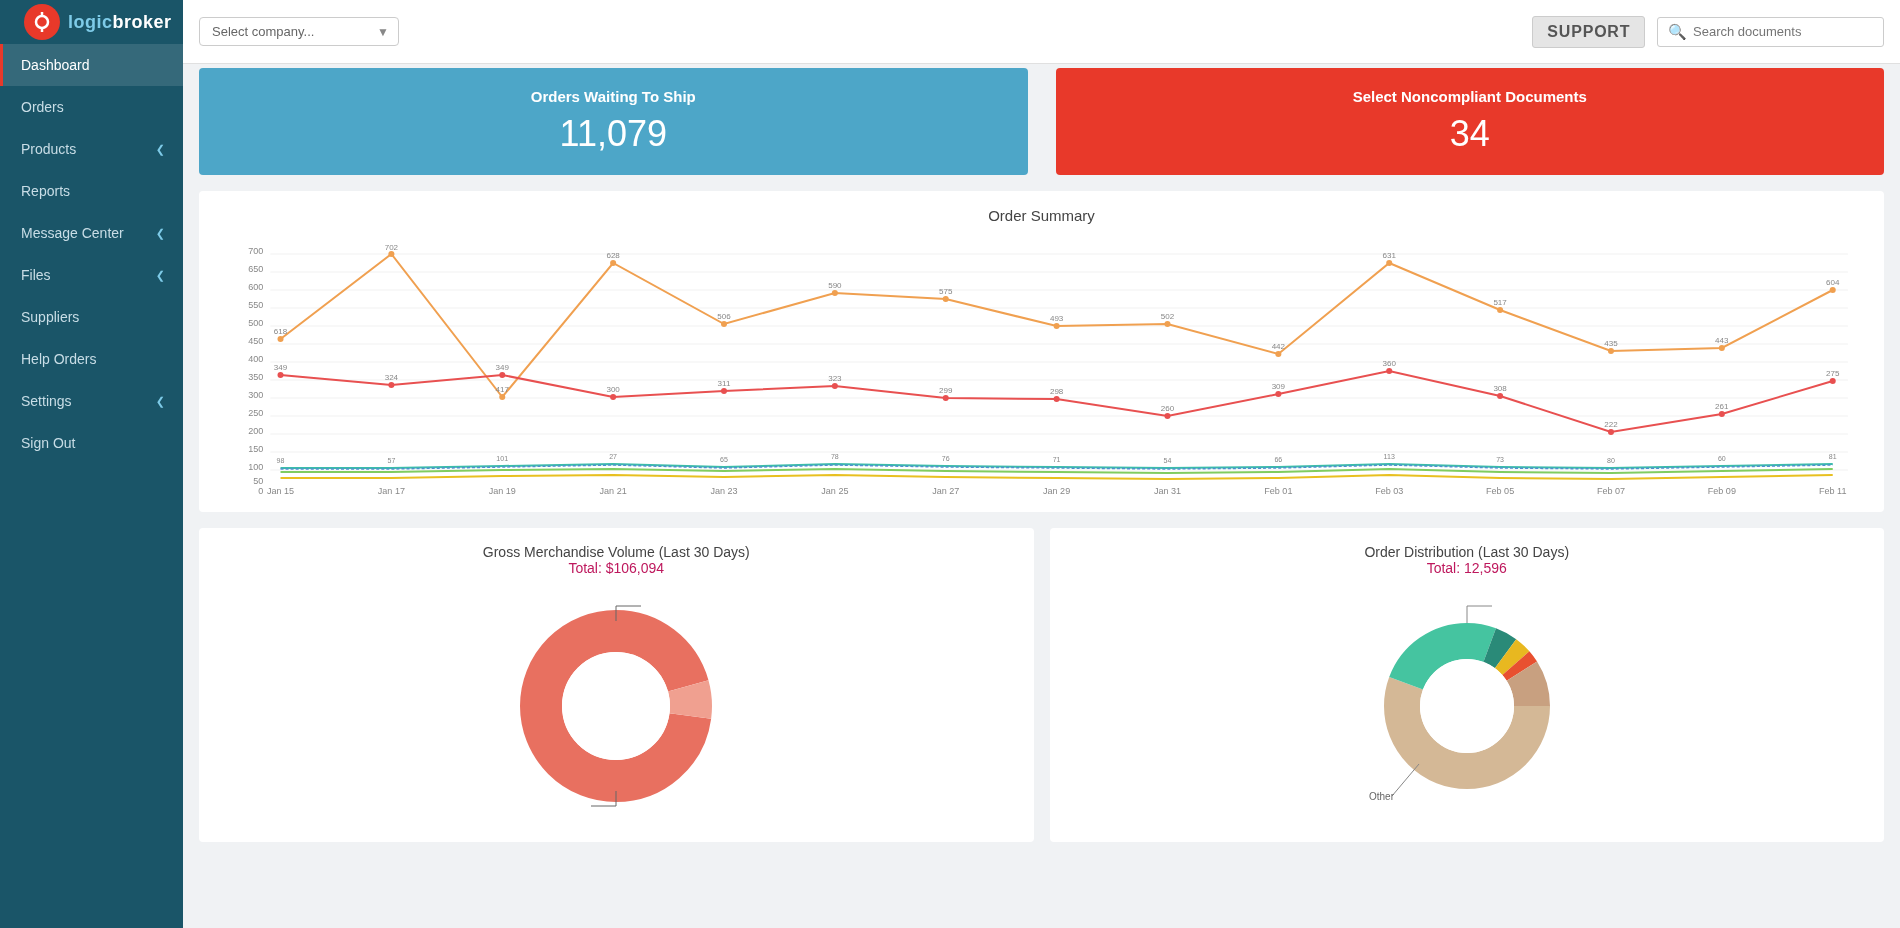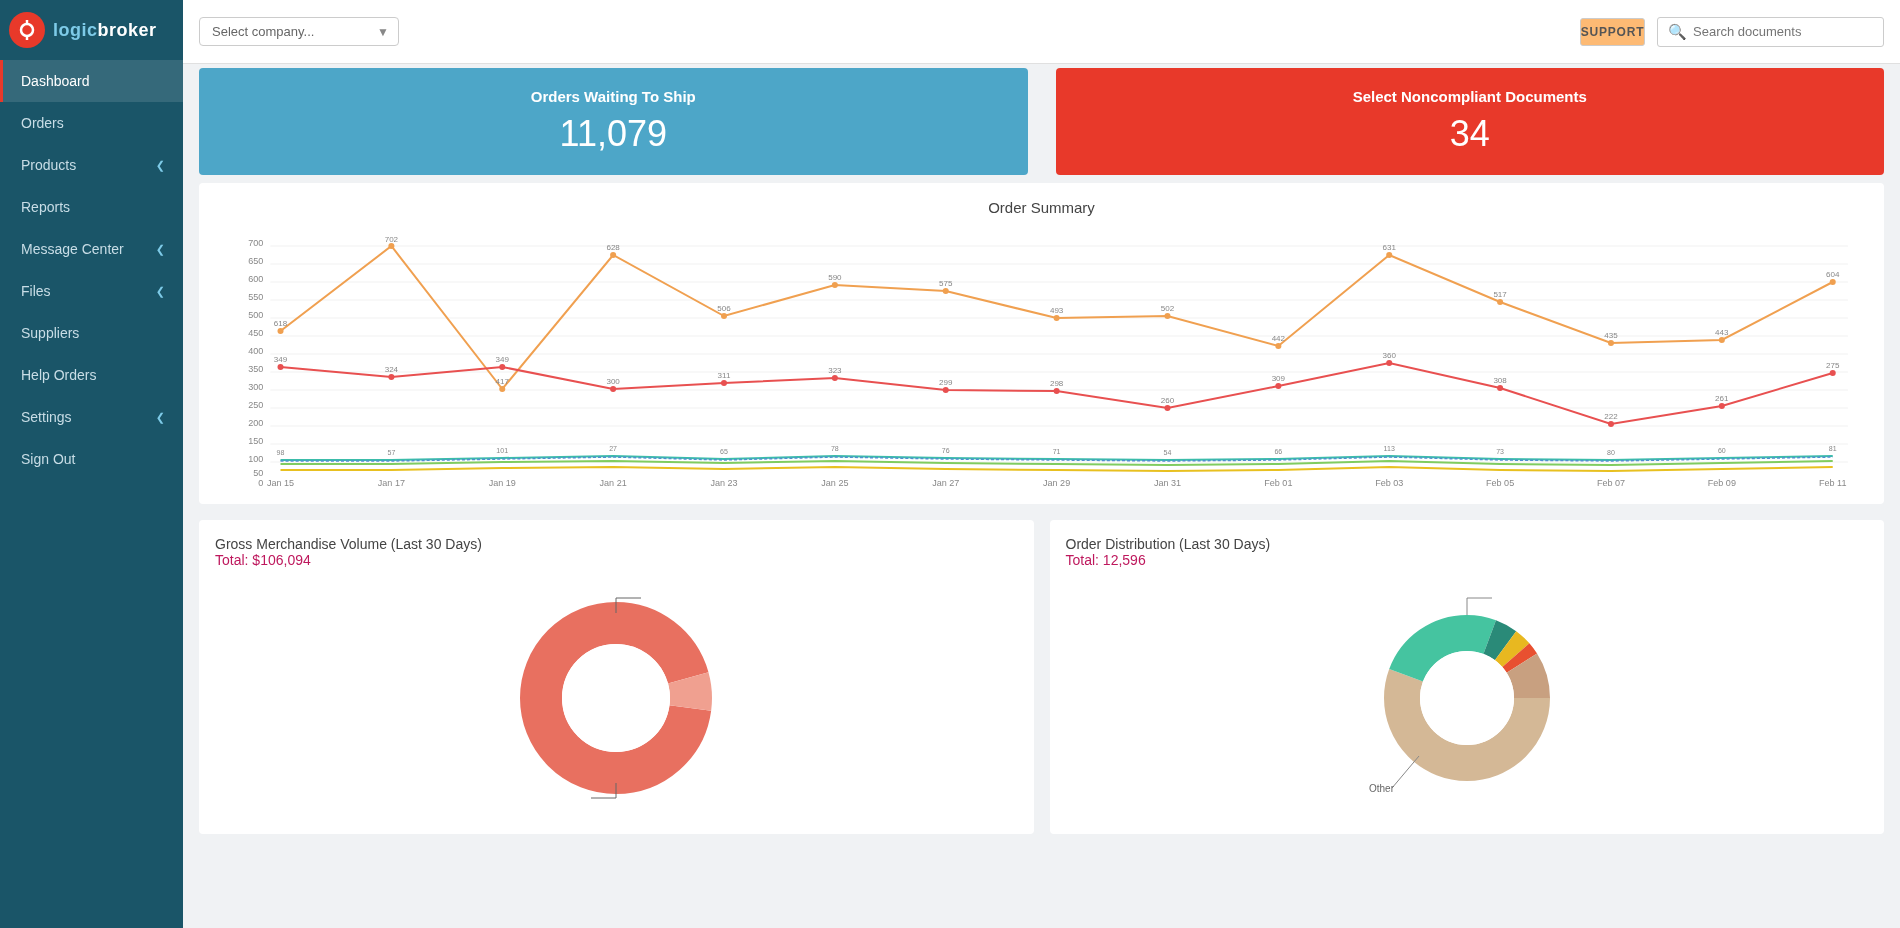--- a/index.html
+++ b/index.html
@@ -9,25 +9,25 @@
     #sidebar {
       width: 183px;
       min-width: 183px;
       background: #1a5568;
       color: #fff;
       display: flex;
       flex-direction: column;
       height: 100%;
     }
     #sidebar .logo-area {
-      padding: 12px 9px;
+      padding: 12px 24px;
       background: #1a5568;
       display: flex;
       align-items: center;
-      height: 60px;
+      height: 44px;
     }
     .logo-circle {
       width: 36px; height: 36px;
       border-radius: 50%;
       background: #e8392a;
       display: flex; align-items: center; justify-content: center;
       font-weight: bold; color: #fff; font-size: 14px;
       margin-right: 8px;
       flex-shrink: 0;
     }
@@ -84,23 +84,23 @@
       pointer-events: none;
     }
     .topbar-right {
       margin-left: auto;
       display: flex;
       align-items: center;
       gap: 12px;
     }
     .support-btn {
       border: 1px solid #ccc;
-      background: #fdba74;
-      padding: 6px 0;
-      font-size: 12px;
+      background: #e5e5e5;
+      padding: 6px 14px;
+      font-size: 16px;
       font-weight: 600;
       color: #555;
       border-radius: 3px;
       cursor: pointer;
       letter-spacing: 0.8px;
       text-transform: uppercase;
     }
     .search-box {
       display: flex;
       align-items: center;
@@ -129,21 +129,21 @@
       height: calc(928px - 52px);
       overflow-y: auto;
       padding: 16px;
       background: #f0f2f4;
     }
 
     
     .kpi-row {
       display: flex;
       gap: 28px;
-      margin-bottom: 8px;
+      margin-bottom: 16px;
     }
     .kpi-card {
       flex: 1;
       border-radius: 4px;
       padding: 20px 24px;
       color: #fff;
       text-align: center;
     }
     .kpi-card.blue { background: #4da6c8; }
     .kpi-card.red { background: #e8392a; }
@@ -173,21 +173,21 @@
     
     .bottom-charts {
       display: flex;
       gap: 16px;
     }
     .bottom-chart-panel {
       flex: 1;
       background: #fff;
       border-radius: 4px;
       padding: 16px;
-      text-align: left;
+      text-align: center;
       min-height: 310px;
     }
     .bottom-chart-title { font-size: 14px; color: #444; }
     .bottom-chart-subtitle { font-size: 14px; color: #be185d; margin-bottom: 12px; }
 
     
     .donut-wrap {
       display: flex;
       justify-content: center;
       align-items: center;

